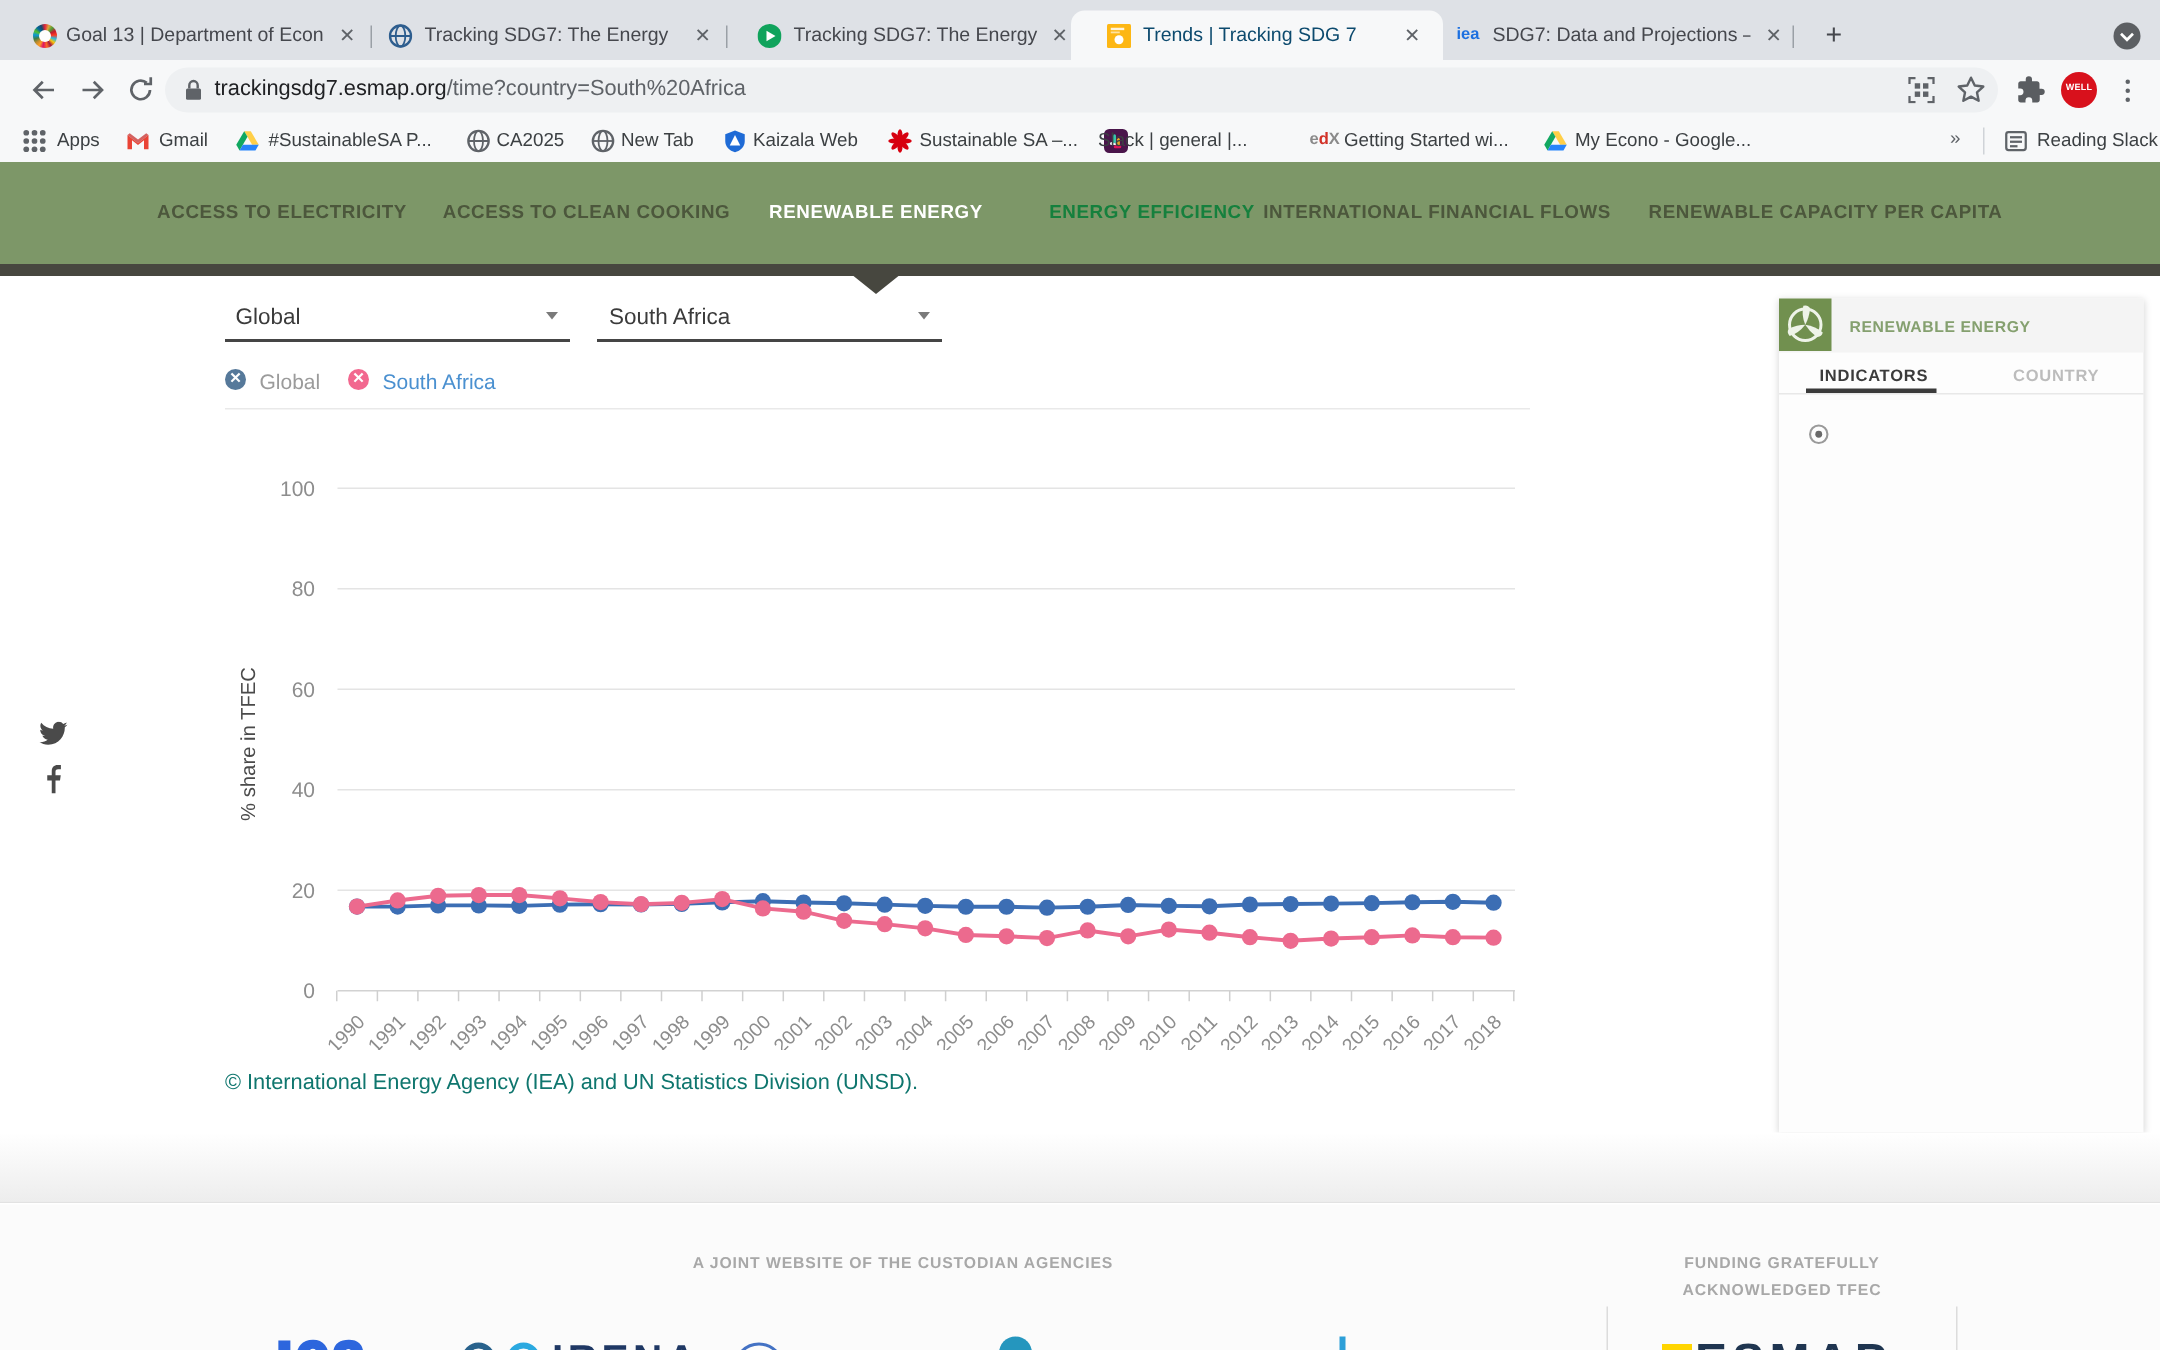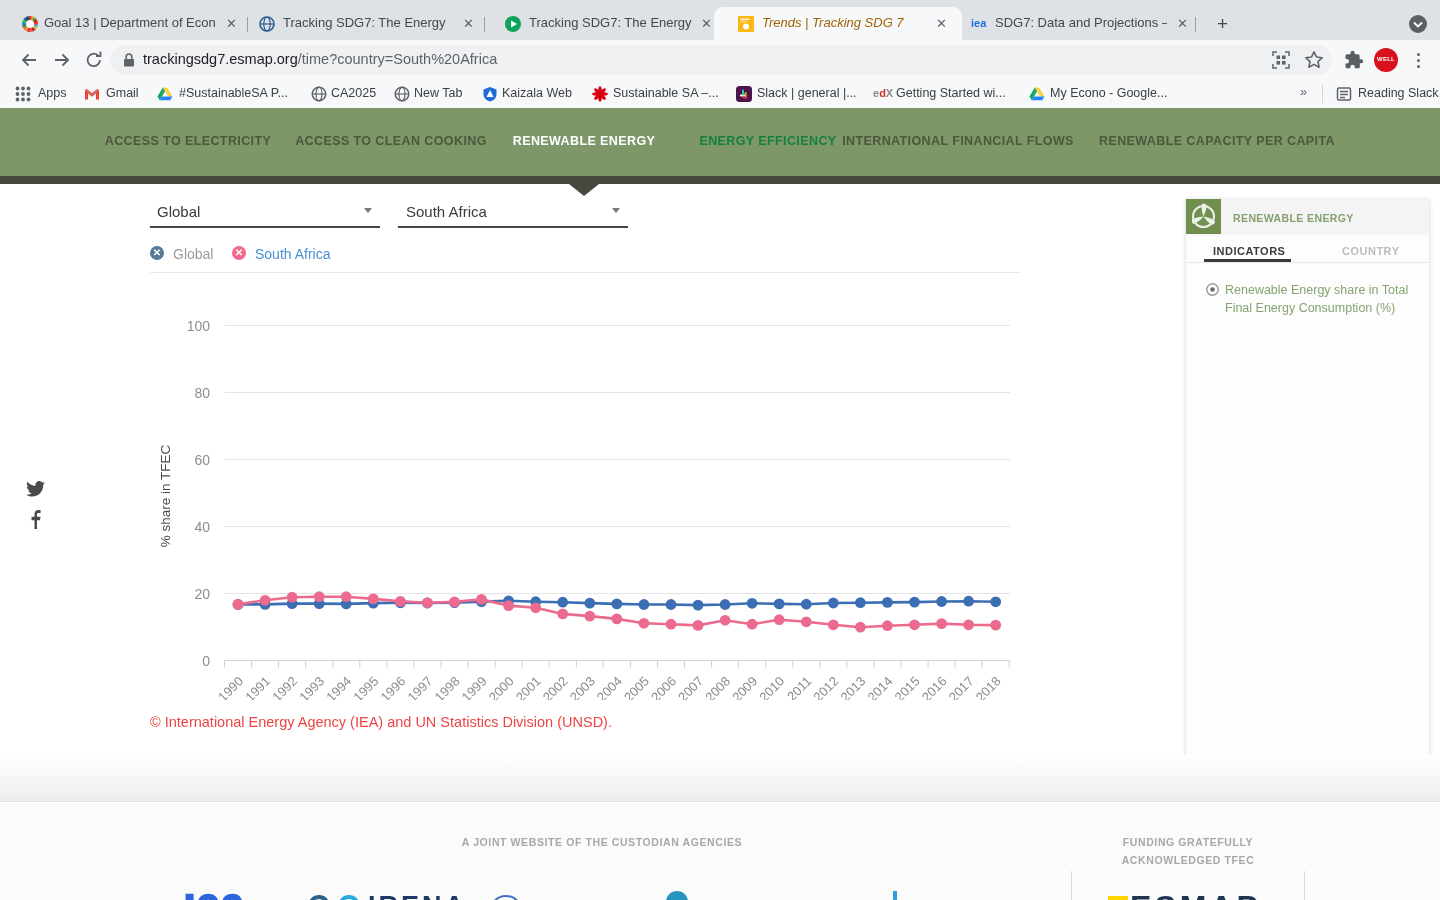--- a/index.html
+++ b/index.html
@@ -22,21 +22,21 @@
 #darkstrip{position:absolute;left:0;top:176px;width:1440px;height:8px;background:#47473f;}
 #caret{position:absolute;left:569px;top:184px;width:0;height:0;border-left:15px solid transparent;
  border-right:15px solid transparent;border-top:12px solid #47473f;}
 .ddtext{position:absolute;font-size:15px;color:#3b3b3b;}
 .ddline{position:absolute;height:2px;background:#454545;}
 .ddarrow{position:absolute;width:0;height:0;border-left:4.5px solid transparent;
  border-right:4.5px solid transparent;border-top:5.5px solid #7a7a7a;}
 .chipc{position:absolute;width:14px;height:14px;border-radius:50%;color:#fff;font-size:10px;
  font-weight:bold;text-align:center;line-height:13px;}
 #sepline{position:absolute;left:150px;top:272px;width:870px;height:1px;background:#e9e9e9;}
-#caption{position:absolute;left:150px;top:714px;font-size:14.5px;color:#ef4444;}
+#caption{position:absolute;left:150px;top:714px;font-size:14.5px;color:#0f766e;}
 
 #panel{position:absolute;left:1186px;top:199px;width:243px;height:556px;background:#fdfdfd;
  box-shadow:0 1px 5px rgba(0,0,0,0.18);}
 #panelhead{position:absolute;left:0;top:0;width:243px;height:36px;background:#f4f4f4;}
 #panelico{position:absolute;left:0;top:0;width:35px;height:35px;background:#71904f;}
 #paneltitle{position:absolute;left:47px;top:13px;font-size:10.5px;letter-spacing:.4px;color:#85a06f;font-weight:bold;}
 .ptab{position:absolute;top:46px;font-size:11px;letter-spacing:.5px;font-weight:bold;}
 #ptabline{position:absolute;left:18px;top:60px;width:87px;height:3px;background:#3b3b3b;}
 #ptabsep{position:absolute;left:0;top:63px;width:243px;height:1px;background:#e8e8e8;}
 #radiotext{position:absolute;left:39px;top:82px;width:195px;font-size:12.5px;line-height:18px;color:#84a471;}
@@ -68,21 +68,21 @@
     <path d="M6 4.5 L12 8 L6 11.5 Z" fill="#fff"></path>
   </svg>
 <div class="tabtitle" style="left:529px;width:163px;">Tracking SDG7: The Energy Pro</div>
 <div class="tabx" style="left:701px;">✕</div>
 <div class="abs" style="left:738px;top:16px;width:16px;height:16px;background:#fdb714;border-radius:1px;"></div>
 <svg class="abs" style="left:738px;top:16px;" width="16" height="16" viewBox="0 0 16 16">
     <rect x="2.5" y="2.5" width="9" height="1.6" fill="#fff" opacity=".85"></rect>
     <rect x="2.5" y="5" width="6" height="1.2" fill="#fff" opacity=".6"></rect>
     <circle cx="8" cy="10.5" r="3" fill="#fff"></circle>
   </svg>
-<div class="tabtitle" style="left:762px;width:160px;color:#a16207;font-style:italic;">Trends | Tracking SDG 7</div>
+<div class="tabtitle" style="left:762px;width:160px;color:#0c4a6e;">Trends | Tracking SDG 7</div>
 <div class="tabx" style="left:936px;">✕</div>
 <div class="abs" style="left:971px;top:17px;font-size:11px;font-weight:bold;color:#1d70e0;">iea</div>
 <div class="tabtitle" style="left:995px;width:172px;">SDG7: Data and Projections – A</div>
 <div class="tabx" style="left:1177px;">✕</div>
 <div class="abs" style="left:1217px;top:13px;font-size:19px;color:#45474d;font-weight:300;">+</div>
 <svg class="abs" style="left:1408px;top:14px;" width="20" height="20" viewBox="0 0 20 20">
     <circle cx="10" cy="10" r="9" fill="#5c5f63"></circle>
     <path d="M6 8.5 L10 12.5 L14 8.5" fill="none" stroke="#fff" stroke-width="1.8"></path>
   </svg>
 <div id="toolbar"></div>
@@ -180,21 +180,21 @@
 <div class="bk" style="left:613px;top:86px;">Sustainable SA –...</div>
 <svg class="abs" style="left:736px;top:86px;" width="16" height="16" viewBox="0 0 16 16">
     <rect width="16" height="16" rx="3.5" fill="#4a154b"></rect>
     <g fill="#fff">
       <rect x="4" y="8.6" width="6" height="2" rx="1"></rect>
       <rect x="8.6" y="6" width="2" height="6" rx="1" fill="#e8a823"></rect>
       <rect x="6" y="3.5" width="2" height="6" rx="1" fill="#37c5ab"></rect>
       <rect x="6.5" y="10.8" width="5" height="2" rx="1" fill="#df1659"></rect>
     </g>
   </svg>
-<div class="bk" style="left:757px;top:86px;">Slack | general |...</div>
+<div class="bk" style="left:732px;top:86px;">Slack | general |...</div>
 <div class="abs" style="left:873px;top:87px;font-size:11px;font-weight:bold;color:#8a8a8a;">e<span style="color:#d23228;">d</span>X</div>
 <div class="bk" style="left:896px;top:86px;">Getting Started wi...</div>
 <svg class="abs" style="left:1029px;top:86px;" width="16" height="16" viewBox="0 0 16 16">
     <path d="M5.8 1.5 H10.2 L15.5 10.5 H11.1 Z" fill="#ffcf48"></path>
     <path d="M5.8 1.5 L0.5 10.5 L2.7 14.3 L8 5.2 Z" fill="#11a861"></path>
     <path d="M2.7 14.3 H13.3 L15.5 10.5 H4.9 Z" fill="#2684fc"></path>
   </svg>
 <div class="bk" style="left:1050px;top:86px;">My Econo - Google...</div>
 <div class="bk" style="left:1300px;top:85px;color:#5f6368;">»</div>
 <div class="abs" style="left:1322px;top:85px;width:1px;height:18px;background:#d0d3d8;"></div>
@@ -381,21 +381,20 @@
     </svg>
     <div id="paneltitle">RENEWABLE ENERGY</div>
     <div class="ptab" style="left:27px;color:#3b3b3b;">INDICATORS</div>
     <div class="ptab" style="left:156px;color:#bcbcbc;">COUNTRY</div>
     <div id="ptabline"></div>
     <div id="ptabsep"></div>
     <svg class="abs" style="left:19px;top:83px;" width="15" height="15" viewBox="0 0 15 15">
       <circle cx="7.5" cy="7.5" r="5.8" fill="none" stroke="#9a9a9a" stroke-width="1.4"></circle>
       <circle cx="7.5" cy="7.5" r="2.3" fill="#6a6a6a"></circle>
     </svg>
-    <div id="radiotext">Renewable Energy share in Total Final Energy Consumption (%)</div>
   </div>
 <div id="gradband"></div>
 <div id="footer"></div>
 <div class="fhead" style="left:602px;top:836px;">A JOINT WEBSITE OF THE CUSTODIAN AGENCIES</div>
 <div class="fhead" style="left:1188px;top:836px;">FUNDING GRATEFULLY</div>
 <div class="fhead" style="left:1188px;top:854px;">ACKNOWLEDGED TFEC</div>
 <div class="fdiv" style="left:1071px;"></div>
 <div class="fdiv" style="left:1304px;"></div>
 <div class="abs" style="left:184px;top:881px;font-size:40px;font-weight:bold;color:#2d66dd;letter-spacing:2px;-webkit-text-stroke:2.5px #2d66dd;">ıea</div>
 <div class="abs" style="left:308px;top:895px;width:22px;height:22px;border-radius:50%;border:4px solid #29628c;"></div>

